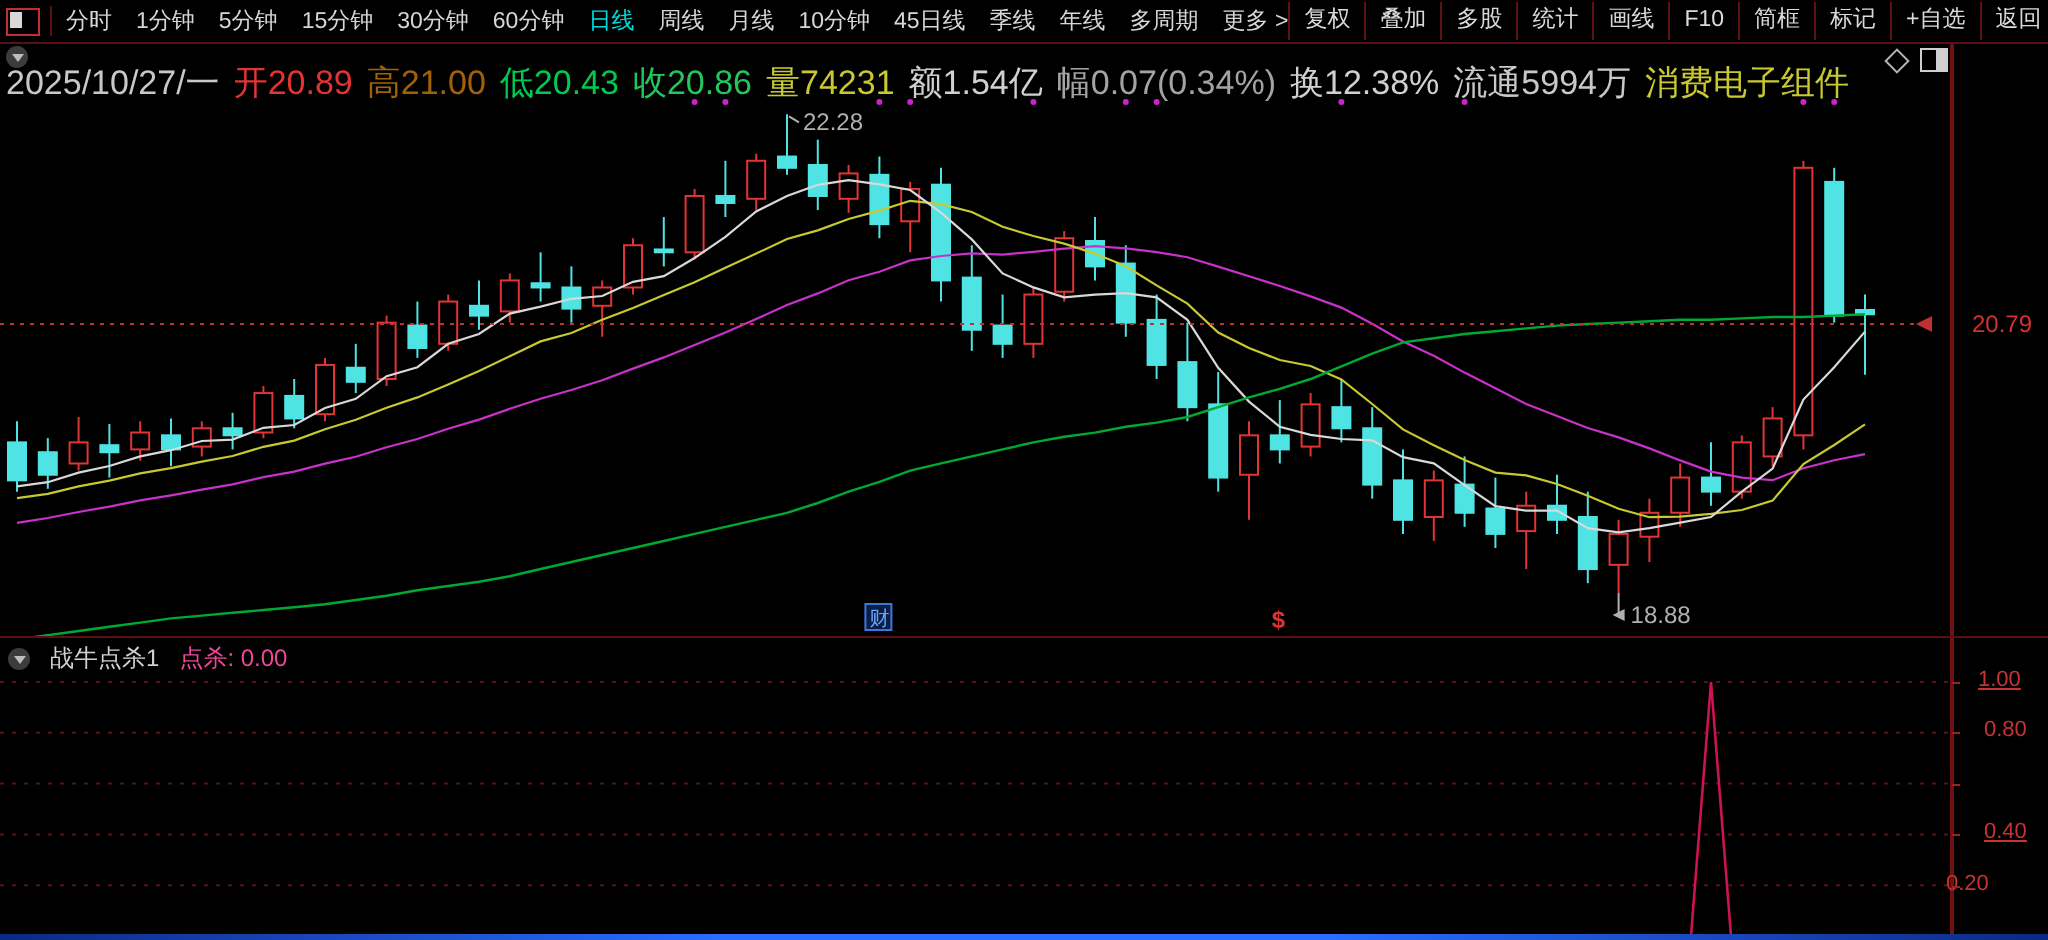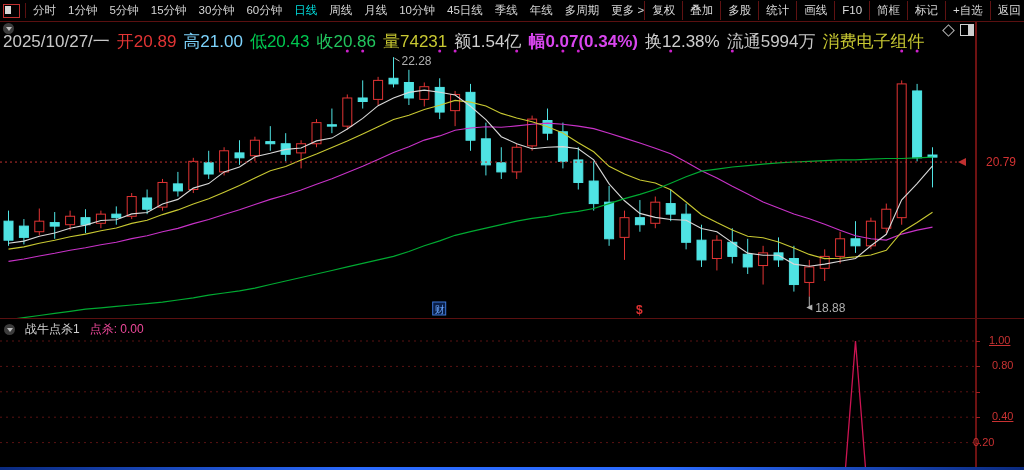--- a/index.html
+++ b/index.html
@@ -78,26 +78,26 @@
   <span class="circle-chev"></span>
 </div>
 <div class="mini-icons">
   <span class="diamond"></span>
   <span class="split-panel"></span>
 </div>
 
 <div class="row2" id="quote-row">
     <span style="color: rgb(200, 200, 200);">2025/10/27/一</span>
     <span style="color: rgb(225, 52, 52);">开20.89</span>
-    <span style="color: #7dd3fc;">高21.00</span>
+    <span style="color: #a16207;">高21.00</span>
     <span style="color: rgb(0, 200, 80);">低20.43</span>
     <span style="color: #22c55e;">收20.86</span>
     <span style="color: rgb(200, 200, 50);">量74231</span>
     <span style="color: rgb(208, 208, 208);">额1.54亿</span>
-    <span style="color: #d946ef; font-weight: bold;">幅0.07(0.34%)</span>
+    <span style="color: #a3a3a3;">幅0.07(0.34%)</span>
     <span style="color: rgb(208, 208, 208);">换12.38%</span>
     <span style="color: rgb(200, 200, 200);">流通5994万</span>
     <span style="color: rgb(200, 200, 50);">消费电子组件</span>
   </div>
 
 <div class="main-chart">
   <svg id="main-svg" width="975" height="270">
       <g>
         <line x1="8.5" y1="162.6239999999999" x2="8.5" y2="197.82399999999993" stroke="#4fe3e3" stroke-width="1"></line>
         <rect x="4" y="173.18400000000008" width="9" height="19.007999999999953" fill="#4fe3e3" stroke="#4fe3e3" stroke-width="1"></rect>

